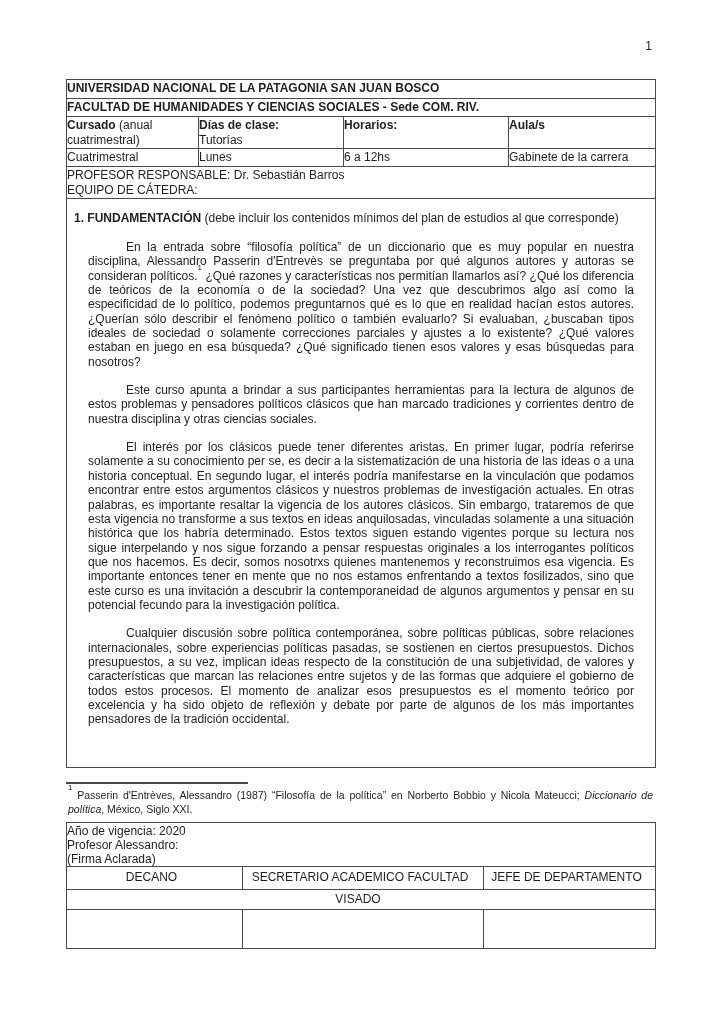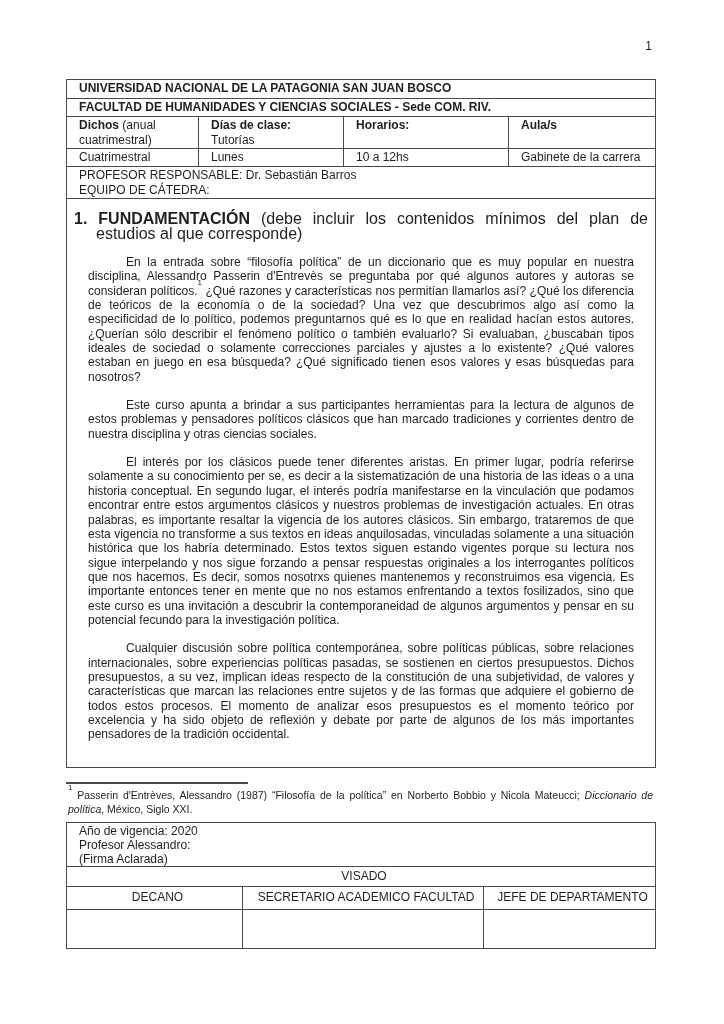--- a/index.html
+++ b/index.html
@@ -17,35 +17,35 @@
   }
   table.tbl {
     border-collapse:collapse; table-layout:fixed;
     position:absolute; left:66px; width:589px;
     font-size:12px;
   }
   .main-tbl { top:79px; }
   .visado-tbl { top:822px;border-radius:26px; }
   td {
     border:1px solid #4a4a4a;
-    padding:1px 6px 0 12px;
+    padding:1px 6px 0 0;
     vertical-align:top;
     font-size:12px;
     line-height:15px;
     overflow:hidden;
     word-wrap:break-word;
   }
   .bold { font-weight:bold; }
   .center { text-align:center; }
   .content-cell {
     height:556px;
     padding:12px 7px 0 7px;
   }
   .fund-heading {
-    font-size:16px; line-height:15px;
+    font-size:12px; line-height:15px;
     text-align:justify;
     padding-left:22px; text-indent:-22px;
     margin:0 0 14px 0;
   }
   .para {
     margin:14px;
     text-align:justify;
     text-indent:38px;
     font-size:12px;
     line-height:14.35px;
@@ -88,29 +88,29 @@
       <col style="width:147px">
   </colgroup>
   <tbody>
     <tr style="height:19px">
       <td colspan="4" class="bold">UNIVERSIDAD NACIONAL DE LA PATAGONIA SAN JUAN BOSCO</td>
     </tr>
     <tr style="height:18px">
       <td colspan="4" class="bold">FACULTAD DE HUMANIDADES Y CIENCIAS SOCIALES -  Sede COM. RIV.</td>
     </tr>
     <tr style="height:32px">
-      <td><span class="bold">Dichos</span> <span>(anual cuatrimestral)</span></td>
+      <td><span class="bold">Cursado</span> <span>(anual cuatrimestral)</span></td>
       <td><span class="bold">Días de clase:</span><br><span>Tutorías</span></td>
       <td class="bold">Horarios:</td>
       <td class="bold">Aula/s</td>
     </tr>
     <tr style="height:18px">
       <td>Cuatrimestral</td>
       <td>Lunes</td>
-      <td>10 a 12hs</td>
+      <td>6 a 12hs</td>
       <td>Gabinete de la carrera</td>
     </tr>
     <tr style="height:32px">
       <td colspan="4">
         <span>PROFESOR RESPONSABLE: Dr. Sebastián Barros</span><br>
         <span>EQUIPO DE CÁTEDRA:</span>
       </td>
     </tr>
     <tr>
       <td colspan="4" class="content-cell">
@@ -136,27 +136,27 @@
       <col style="width:172px">
   </colgroup>
   <tbody>
     <tr style="height:42px">
       <td colspan="3" class="vigencia-cell">
         <span>Año de vigencia: 2020</span><br>
         <span>Profesor Alessandro:</span><br>
         <span>(Firma Aclarada)</span>
       </td>
     </tr>
-    <tr style="height:20px">
-      <td colspan="3" class="center visado-cell">VISADO</td>
-    </tr>
     <tr style="height:23px">
       <td class="center sign-head">DECANO</td>
       <td class="center sign-head">SECRETARIO ACADEMICO FACULTAD</td>
       <td class="center sign-head">JEFE DE DEPARTAMENTO</td>
+    </tr>
+    <tr style="height:20px">
+      <td colspan="3" class="center visado-cell">VISADO</td>
     </tr>
     <tr style="height:39px">
       <td></td>
       <td></td>
       <td></td>
     </tr>
   </tbody>
 </table>
 
 </body></html>

